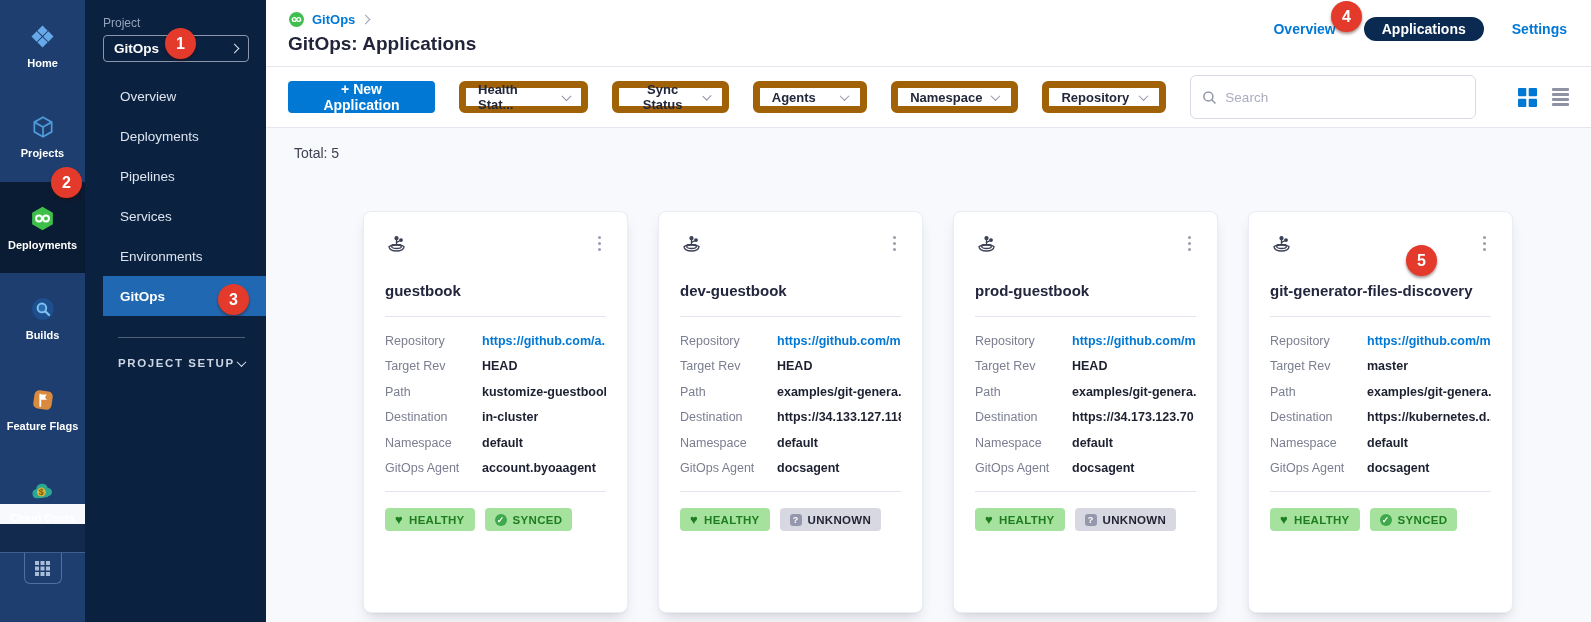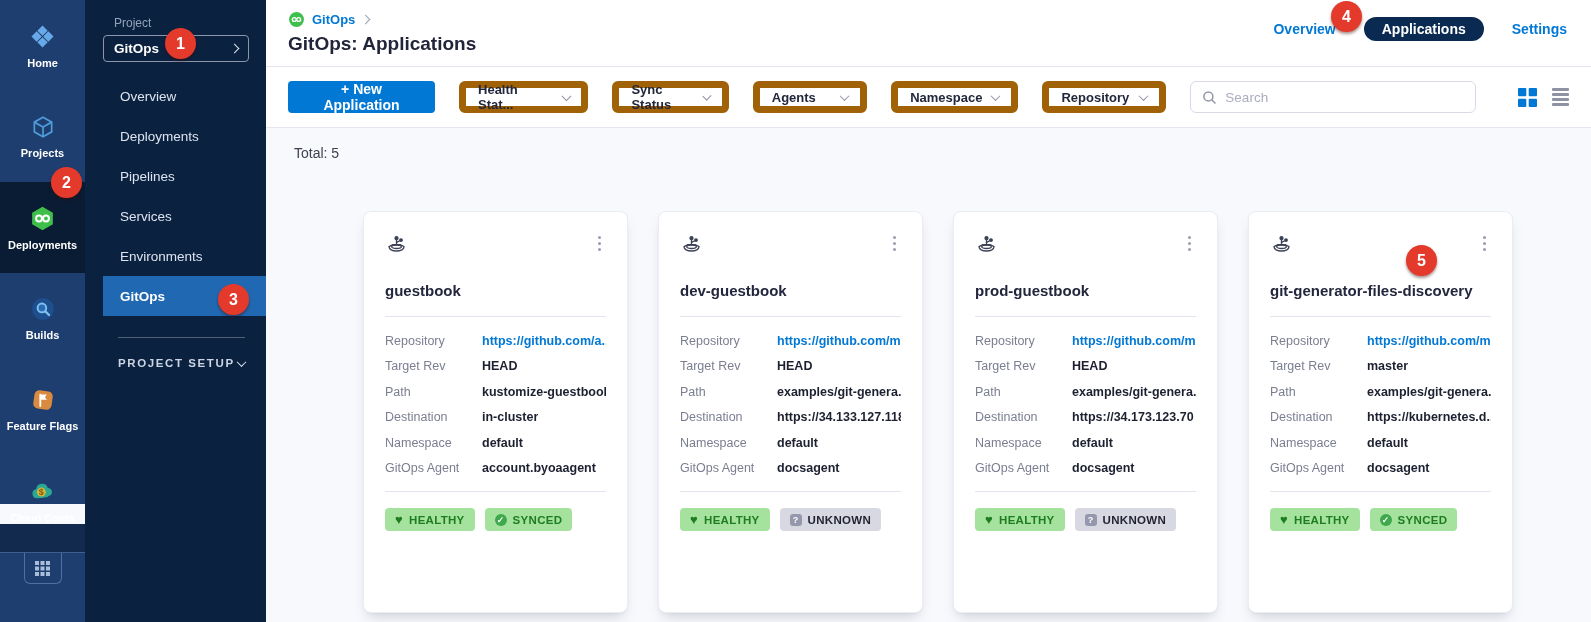--- a/index.html
+++ b/index.html
@@ -10,21 +10,21 @@
   .rail { position:absolute; left:0; top:0; width:85px; height:504px; background:#1d3e6e; z-index:5; }
   .module { height:91px; display:flex; flex-direction:column; align-items:center; justify-content:center; gap:7px; cursor:pointer; }
   .module.active { background:#0a1c33; }
   .module-label { color:#fff; font-size:11px; font-weight:700; text-align:center; line-height:12px; }
   .rail-dark { position:absolute; left:0; top:524px; width:85px; height:28px; background:#122a4e; }
   .rail-bottom { position:absolute; left:0; top:552px; width:85px; height:70px; background:#1d3e6e; border-top:1px solid #3f5f92; display:flex; justify-content:center; }
   .module-picker { width:38px; height:31px; border:1px solid #50719f; border-top:none; border-radius:0 0 6px 6px; display:flex; align-items:center; justify-content:center; background:#1d3e6e; cursor:pointer; }
 
   
   .sidebar { position:absolute; left:85px; top:0; width:181px; height:622px; background:#0a2140; z-index:4; }
-  .project-label { position:absolute; left:29px; top:16px; font-size:12px; color:#94a3ba; }
+  .project-label { position:absolute; left:18px; top:16px; font-size:12px; color:#94a3ba; }
   .project-select { position:absolute; left:18px; top:35px; width:146px; height:27px; border:1px solid #8c96aa; border-radius:4px; display:flex; align-items:center; justify-content:space-between; padding:0 10px; cursor:pointer; }
   .project-select .pname { color:#fff; font-size:13.5px; font-weight:700; }
   .side-menu { position:absolute; left:0; top:76px; width:181px; }
   .side-item { height:40px; margin-left:18px; padding-left:17px; display:flex; align-items:center; font-size:13.5px; color:#dde4ef; cursor:pointer; }
   .side-item.active { background:#2069b2; color:#fff; font-weight:700; }
   .side-divider { margin:15px 21px 0 33px; border-top:1px solid rgba(255,255,255,0.28); }
   .project-setup { margin:19px 21px 0 33px; display:flex; align-items:center; justify-content:space-between; cursor:pointer; }
   .project-setup .ps-label { font-size:11.5px; letter-spacing:1.6px; font-weight:700; color:#ccd5e3; }
 
   .chev { display:inline-block; width:7px; height:7px; border-right:1.7px solid #8f93a5; border-bottom:1.7px solid #8f93a5; }
@@ -39,23 +39,23 @@
   .breadcrumb { position:absolute; left:22px; top:11px; display:flex; align-items:center; gap:7px; }
   .breadcrumb-link { color:#0278d5; font-size:13px; font-weight:700; cursor:pointer; }
   .page-title { position:absolute; left:22px; top:33px; font-size:19px; font-weight:700; color:#22243a; }
   .tabs { position:absolute; right:24px; top:17px; display:flex; align-items:center; gap:28px; }
   .tab { color:#0278d5; font-size:14px; font-weight:700; cursor:pointer; }
   .tab.active { background:#0b2a52; color:#fff; border-radius:16px; padding:4px 18px; }
 
   .toolbar { height:61px; background:#fff; border-bottom:1px solid #e4e6f0; display:flex; align-items:center; padding:0 22px; gap:24px; }
   .btn-primary { height:32px; padding:0 16px; background:#0278d5; color:#fff; border:none; border-radius:4px; font-size:14px; font-weight:700; font-family:inherit; cursor:pointer; }
   .filter { height:32px; border:7px solid #a16207; border-radius:6px; background:#fff; display:flex; align-items:center; justify-content:space-between; padding:0 12px; font-size:13px; font-weight:700; color:#22273b; cursor:pointer; gap:10px; }
-  .filter:nth-of-type(2){ width:120px; } .filter:nth-of-type(3){ width:118px; }
+  .filter:nth-of-type(2){ width:120px;text-align:center; } .filter:nth-of-type(3){ width:118px; }
   .filter:nth-of-type(4){ width:128px; } .filter:nth-of-type(5){ width:128px; } .filter:nth-of-type(6){ width:130px; }
-  .search { margin-left:auto; width:298px; height:32px; border:1px solid #d8dbe7; border-radius:6px; background:#fff; display:flex; align-items:center; gap:8px; padding:0 11px; }
+  .search { margin-left:auto; width:298px; height:44px; border:1px solid #d8dbe7; border-radius:6px; background:#fff; display:flex; align-items:center; gap:8px; padding:0 11px; }
   .search input { border:none; outline:none; flex:1; font-size:13.5px; font-family:inherit; color:#22273b; }
   .search input::placeholder { color:#a9adbd; }
   .view-toggles { display:flex; align-items:center; gap:15px; margin-left:18px; }
   .list-icon { display:flex; flex-direction:column; gap:2.5px; cursor:pointer; }
   .list-icon span { width:17px; height:2.6px; background:#8e92a3; border-radius:1px; }
 
   .total { position:absolute; left:28px; top:145px; font-size:14px; color:#3e4250; }
 
   
   .card { position:absolute; top:211px; width:265px; height:402px; background:#fff; border:1px solid #ebedf5; border-radius:8px; box-shadow:0 8px 14px -5px rgba(96,97,112,0.28), 0 1px 2px rgba(40,41,61,0.04); padding:0 21px; cursor:pointer; }

